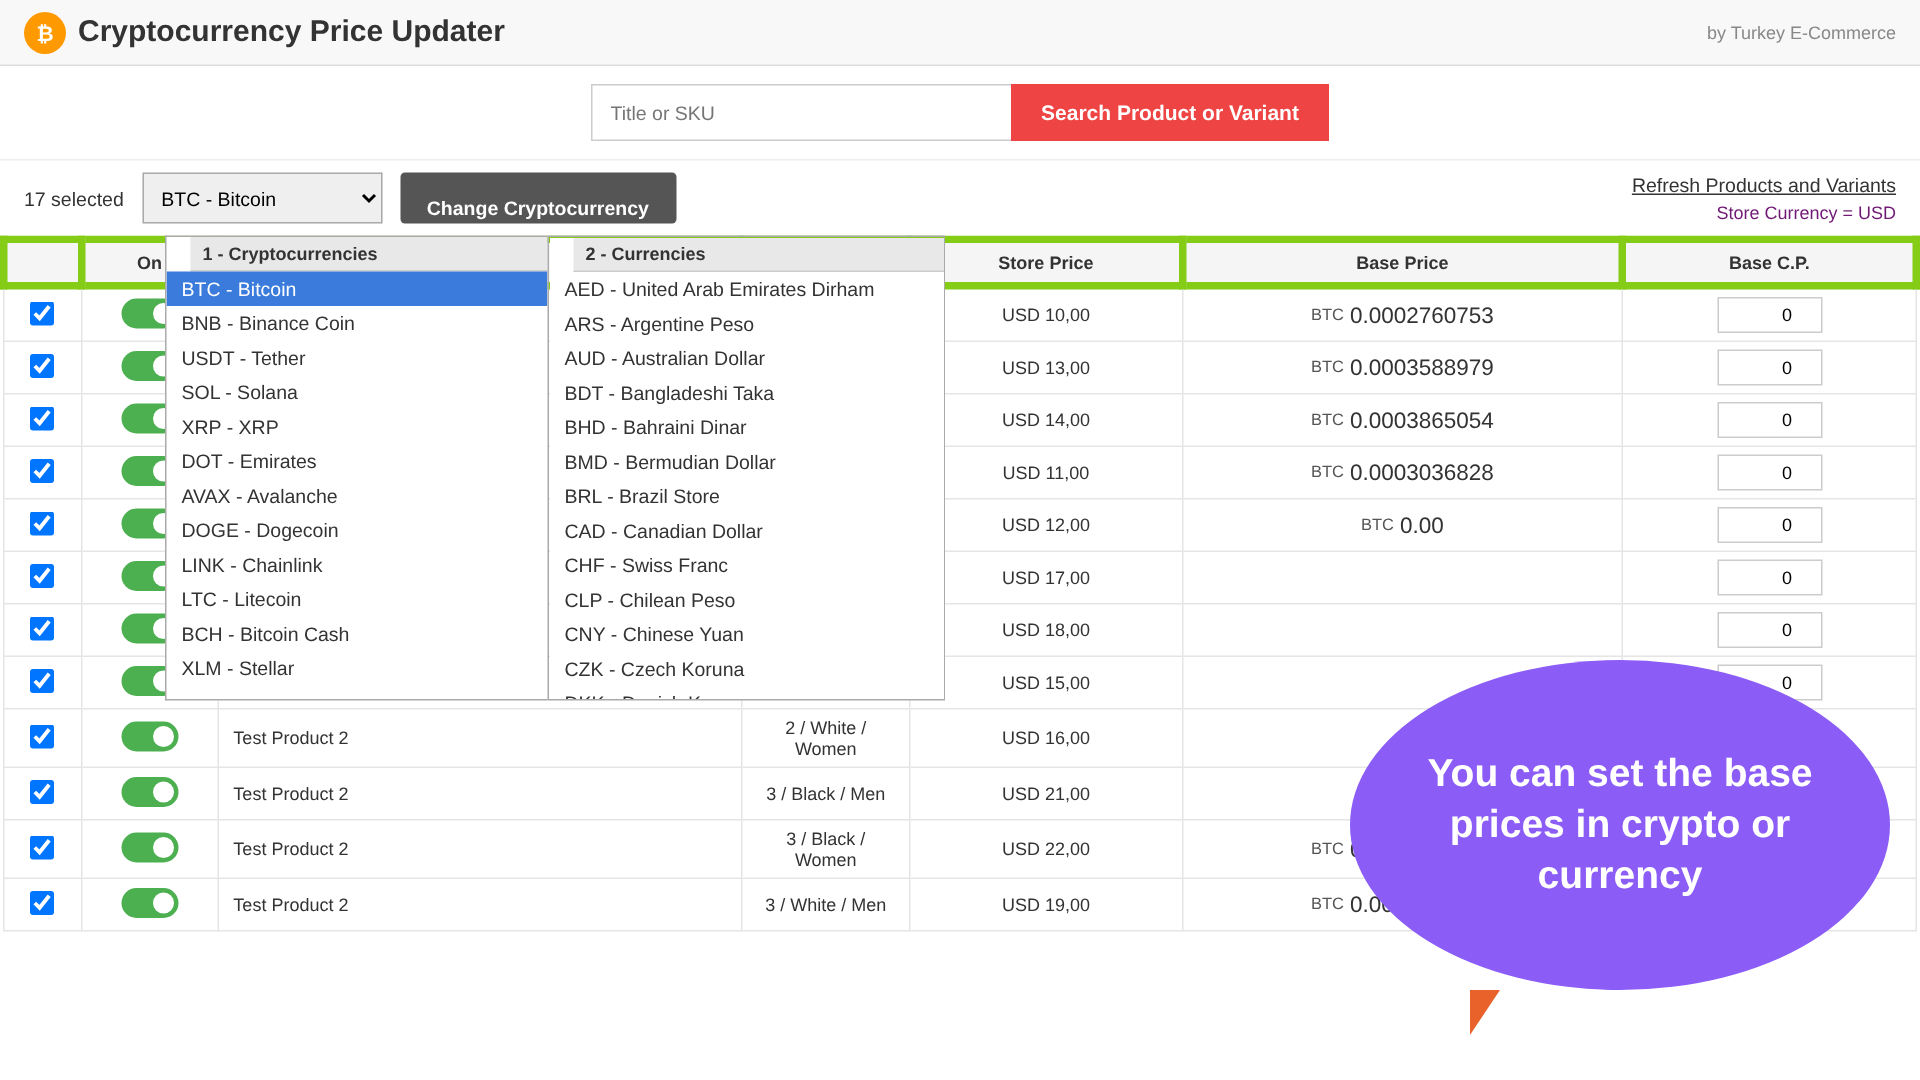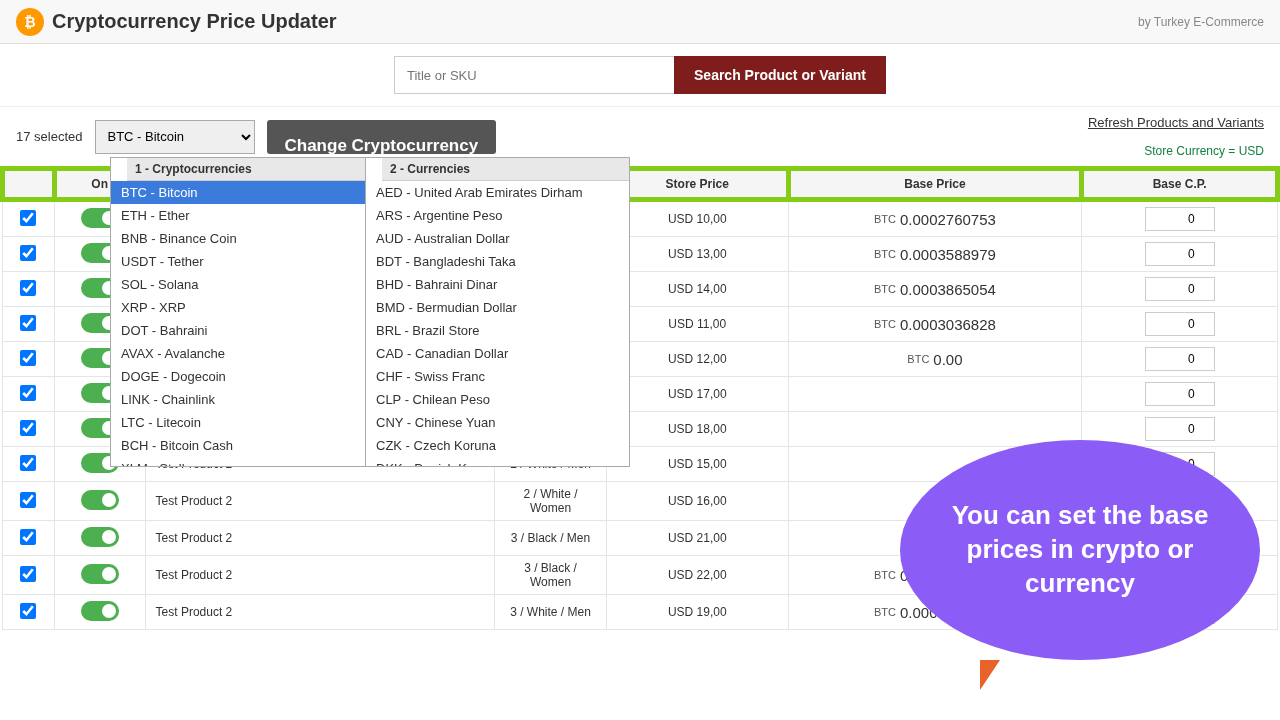--- a/index.html
+++ b/index.html
@@ -38,21 +38,21 @@
       height: 38px;
       border: 1px solid #ccc;
       border-right: none;
       padding: 0 12px;
       font-size: 13px;
       outline: none;
     }
     .search-btn {
       height: 38px;
       padding: 0 20px;
-      background: #7f1d1d;
+      background: #ef4444;
       color: #fff;
       border: none;
       font-size: 14px;
       font-weight: bold;
       cursor: pointer;
     }
 
     
     .toolbar {
       display: flex;
@@ -68,31 +68,31 @@
       border: 1px solid #aaa;
       padding: 0 8px;
       font-size: 13px;
     }
     .change-btn {
       height: 34px;
       padding: 16px 18px;
       background: #555;
       color: #fff;
       border: none;
-      font-size: 17px;
+      font-size: 13px;
       font-weight: bold;
       cursor: pointer;
       border-radius: 3px;
     }
     .refresh-link {
       margin-left: auto;
       text-align: right;
     }
     .refresh-link a { font-size: 13px; color: #333; text-decoration: underline; cursor: pointer; }
-    .refresh-link .store-currency { font-size: 12px; color: #15803d; margin-top: 14px; }
+    .refresh-link .store-currency { font-size: 12px; color: #701a75; margin-top: 4px; }
 
     
     .dropdown-container {
       position: absolute;
       top: 50px;
       left: 110px;
       z-index: 100;
       display: flex;
       gap: 0;
     }
@@ -259,26 +259,25 @@
   <div class="refresh-link">
     <a>Refresh Products and Variants</a>
     <div class="store-currency">Store Currency = USD</div>
   </div>
 
   <div class="dropdown-container">
     <div class="dropdown-left">
       <div class="dropdown-section-header">1 - Cryptocurrencies</div>
       <div id="crypto-items">
           <div class="dropdown-item selected">BTC - Bitcoin</div>
-          <div class="dropdown-item">ETH - Ether</div>
           <div class="dropdown-item">BNB - Binance Coin</div>
           <div class="dropdown-item">USDT - Tether</div>
           <div class="dropdown-item">SOL - Solana</div>
           <div class="dropdown-item">XRP - XRP</div>
-          <div class="dropdown-item">DOT - Bahraini</div>
+          <div class="dropdown-item">DOT - Emirates</div>
           <div class="dropdown-item">AVAX - Avalanche</div>
           <div class="dropdown-item">DOGE - Dogecoin</div>
           <div class="dropdown-item">LINK - Chainlink</div>
           <div class="dropdown-item">LTC - Litecoin</div>
           <div class="dropdown-item">BCH - Bitcoin Cash</div>
           <div class="dropdown-item">XLM - Stellar</div>
         </div>
     </div>
     <div class="dropdown-right">
       <div class="dropdown-section-header">2 - Currencies</div>

